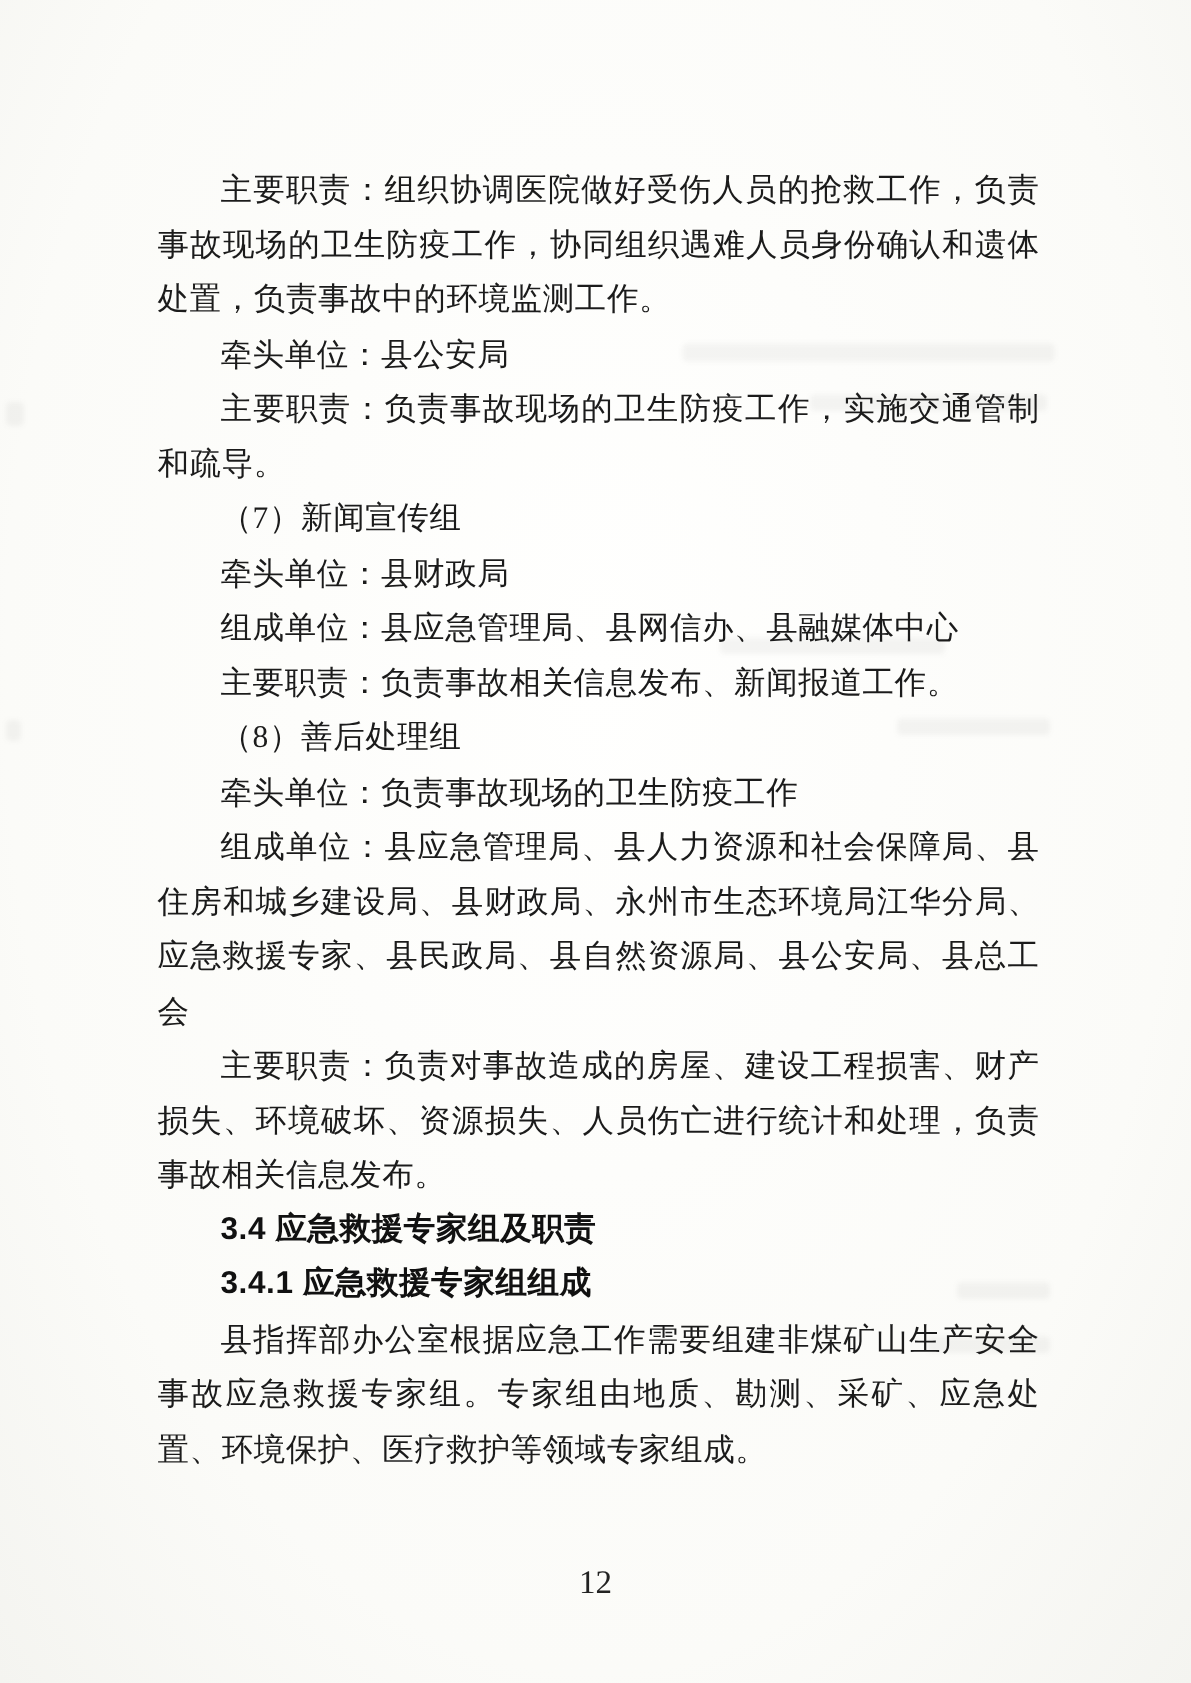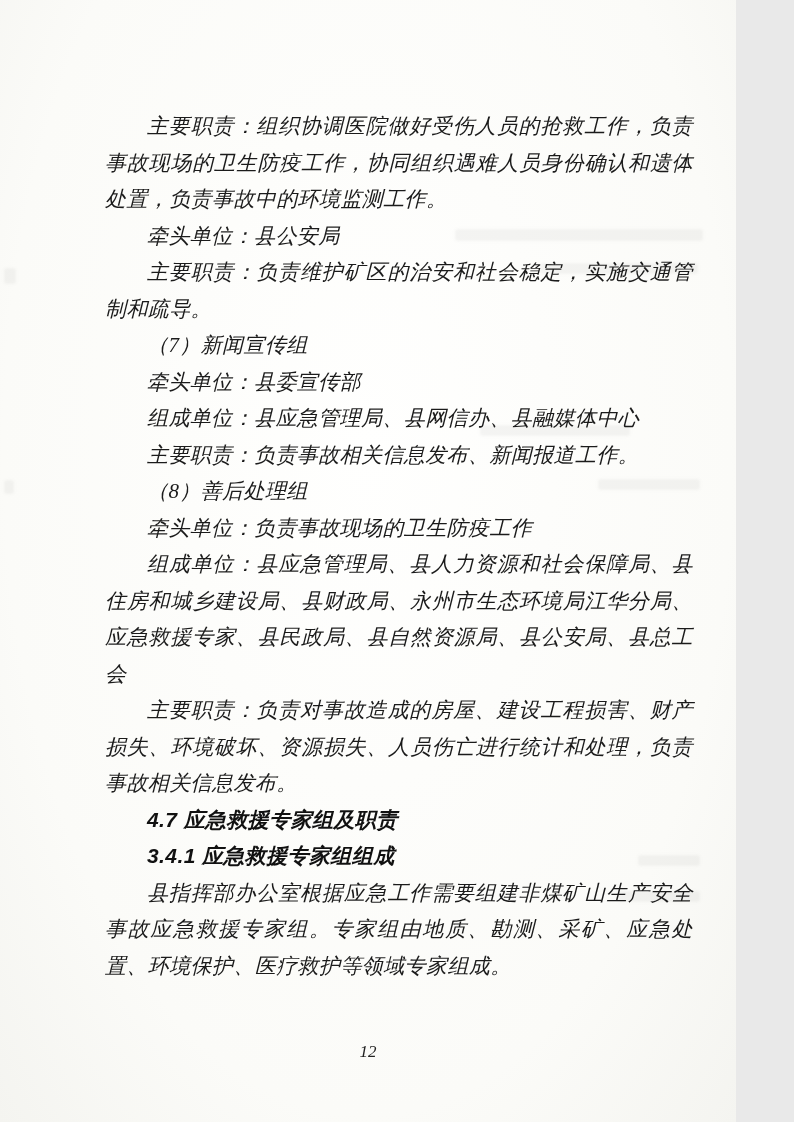--- a/index.html
+++ b/index.html
@@ -3,26 +3,25 @@
 <meta charset="utf-8">
 <style>
   * { margin: 0; padding: 0; box-sizing: border-box; }
   html, body {
     width: 794px; height: 1122px;
     background: #e9e9e9;
     font-family: "Liberation Serif", "DejaVu Serif", serif;
   }
   .page {
     position: relative;
-    width: 736px; height: 1122px;
+    width: 794px; height: 1122px;
     background: #fdfdfb;
     background-image: radial-gradient(ellipse at 50% 40%, #fffffe 0%, #fbfbf8 70%, #f4f4f0 100%);
     overflow: hidden;
     color: #1b1b1b;
-    font-style: italic;
   }
   .content {
     position: absolute;
     left: 105px; top: 108px;
     width: 588px;
     font-size: 21px;
     line-height: 36.5px;
     letter-spacing: 0.4px;
     text-align: justify;
     text-justify: inter-character;
@@ -34,21 +33,21 @@
   .content p.heading {
     font-family: "Liberation Sans", "DejaVu Sans", sans-serif;
     font-weight: bold;
     color: #111;
   }
   .footer {
     position: absolute;
     left: 0; right: 0;
     top: 1042px;
     text-align: center;
-    font-size: 17px;
+    font-size: 22px;
     color: #222;
   }
   
   .artifact {
     position: absolute;
     background: rgba(70, 70, 75, 0.055);
     filter: blur(1.6px);
     border-radius: 3px;
     pointer-events: none;
   }
@@ -63,30 +62,30 @@
   <div class="artifact" style="left:4px; top:268px; width:12px; height:16px;"></div>
   <div class="artifact" style="left:480px; top:425px; width:150px; height:11px;"></div>
   <div class="artifact" style="left:598px; top:479px; width:102px; height:11px;"></div>
   <div class="artifact" style="left:638px; top:855px; width:62px; height:11px;"></div>
   <div class="artifact" style="left:618px; top:891px; width:82px; height:11px;"></div>
   <div class="artifact" style="left:4px; top:480px; width:10px; height:14px;"></div>
 
   <div class="content">
     <p>主要职责：组织协调医院做好受伤人员的抢救工作，负责事故现场的卫生防疫工作，协同组织遇难人员身份确认和遗体处置，负责事故中的环境监测工作。</p>
     <p>牵头单位：县公安局</p>
-    <p>主要职责：负责维护矿区的治安和社会稳定，实施交通管制和疏导。</p>
+    <p>主要职责：负责事故现场的卫生防疫工作，实施交通管制和疏导。</p>
     <p>（7）新闻宣传组</p>
-    <p>牵头单位：县委宣传部</p>
+    <p>牵头单位：县财政局</p>
     <p>组成单位：县应急管理局、县网信办、县融媒体中心</p>
     <p>主要职责：负责事故相关信息发布、新闻报道工作。</p>
     <p>（8）善后处理组</p>
     <p>牵头单位：负责事故现场的卫生防疫工作</p>
     <p>组成单位：县应急管理局、县人力资源和社会保障局、县住房和城乡建设局、县财政局、永州市生态环境局江华分局、应急救援专家、县民政局、县自然资源局、县公安局、县总工会</p>
     <p>主要职责：负责对事故造成的房屋、建设工程损害、财产损失、环境破坏、资源损失、人员伤亡进行统计和处理，负责事故相关信息发布。</p>
-    <p class="heading">4.7 应急救援专家组及职责</p>
+    <p class="heading">3.4 应急救援专家组及职责</p>
     <p class="heading">3.4.1 应急救援专家组组成</p>
     <p>县指挥部办公室根据应急工作需要组建非煤矿山生产安全事故应急救援专家组。专家组由地质、勘测、采矿、应急处置、环境保护、医疗救护等领域专家组成。</p>
   </div>
 
   <div class="footer">
     <span>12</span>
   </div>
 
 </div>
 

